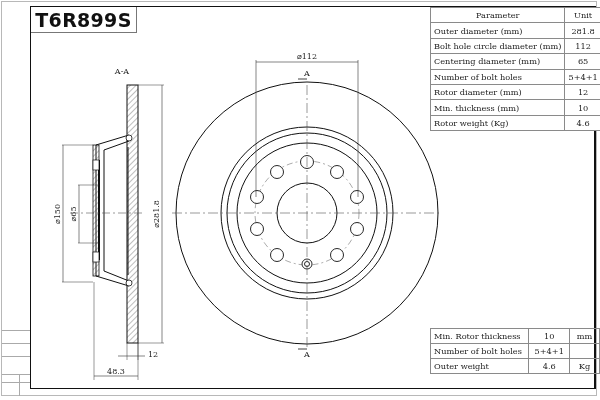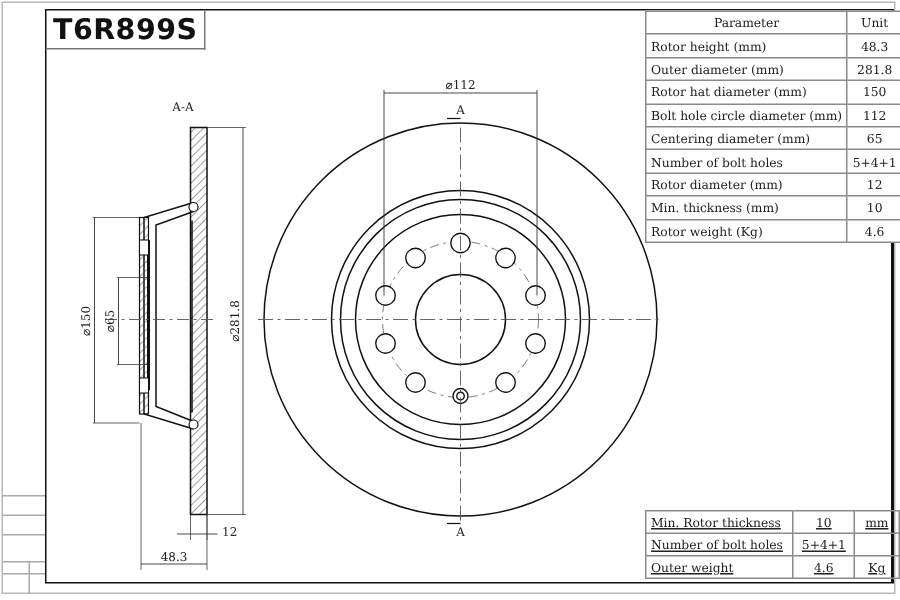--- a/index.html
+++ b/index.html
@@ -6,21 +6,21 @@
   body { width: 600px; height: 400px; position: relative; overflow: hidden; font-family: "DejaVu Serif", serif; }
   .outer-frame { position: absolute; left: 1px; top: 1px; width: 596px; height: 395px; border: 1px solid #b8b8b8; box-sizing: border-box; }
   .inner-frame { position: absolute; left: 30px; top: 6px; width: 566px; height: 383px; border: 1px solid #111; border-right: 2px solid #111; box-sizing: border-box; }
   .title-box { position: absolute; left: 31px; top: 7px; width: 106px; height: 26px; border-right: 1px solid #777; border-bottom: 1px solid #777; box-sizing: border-box; font-family: "DejaVu Sans", sans-serif; font-size: 19px; color: #111; display: flex; align-items: center; justify-content: center; letter-spacing: 0.3px; font-weight: bold; }
   .drawing { position: absolute; left: 0; top: 0; }
   .spec-table { position: absolute; left: 430px; top: 7px; border-collapse: collapse; font-size: 8.2px; color: #222; background: #fff; }
   .spec-table td { border: 1px solid #8a8a8a; height: 14.4px; padding: 0 3px; white-space: nowrap; }
   .spec-table td.unit { width: 27px; text-align: center; margin-left: 20px; }
   .spec-table td.param { width: 127px; }
   .spec-table tr.head td { text-align: center; }
-  .summary-table { position: absolute; left: 430px; top: 340px; border-collapse: collapse; font-size: 8.2px; color: #222; text-decoration: underline; }
+  .summary-table { position: absolute; left: 430px; top: 328px; border-collapse: collapse; font-size: 8.2px; color: #222; }
   .summary-table td { border: 1px solid #8a8a8a; height: 14px; padding: 0 3px; white-space: nowrap; }
   .summary-table td.label { width: 98px; }
   .summary-table td.val { width: 42px; text-align: center; }
   .summary-table td.unit { width: 37px; text-align: center; }
   .side-box { position: absolute; left: 2px; top: 330px; width: 28px; height: 66px; }
   .side-box .ln { position: absolute; left: 0; width: 28px; border-top: 1px solid #aaa; }
   .side-box .vl { position: absolute; left: 17px; top: 44px; height: 22px; border-left: 1px solid #aaa; }
   .dim-text { font-family: "DejaVu Serif", serif; font-size: 8px; fill: #222; }
 </style>
 </head>
@@ -126,30 +126,22 @@
   </g>
 </svg>
 
 <table class="spec-table">
   <tbody>
       <tr class="head">
     <td class="param">Parameter</td>
     <td class="unit">Unit</td>
   </tr>
   <tr>
-        <td class="param">Rotor height (mm)</td>
-        <td class="unit">48.3</td>
-      </tr>
-  <tr>
         <td class="param">Outer diameter (mm)</td>
         <td class="unit">281.8</td>
-      </tr>
-  <tr>
-        <td class="param">Rotor hat diameter (mm)</td>
-        <td class="unit">150</td>
       </tr>
   <tr>
         <td class="param">Bolt hole circle diameter (mm)</td>
         <td class="unit">112</td>
       </tr>
   <tr>
         <td class="param">Centering diameter (mm)</td>
         <td class="unit">65</td>
       </tr>
   <tr>

